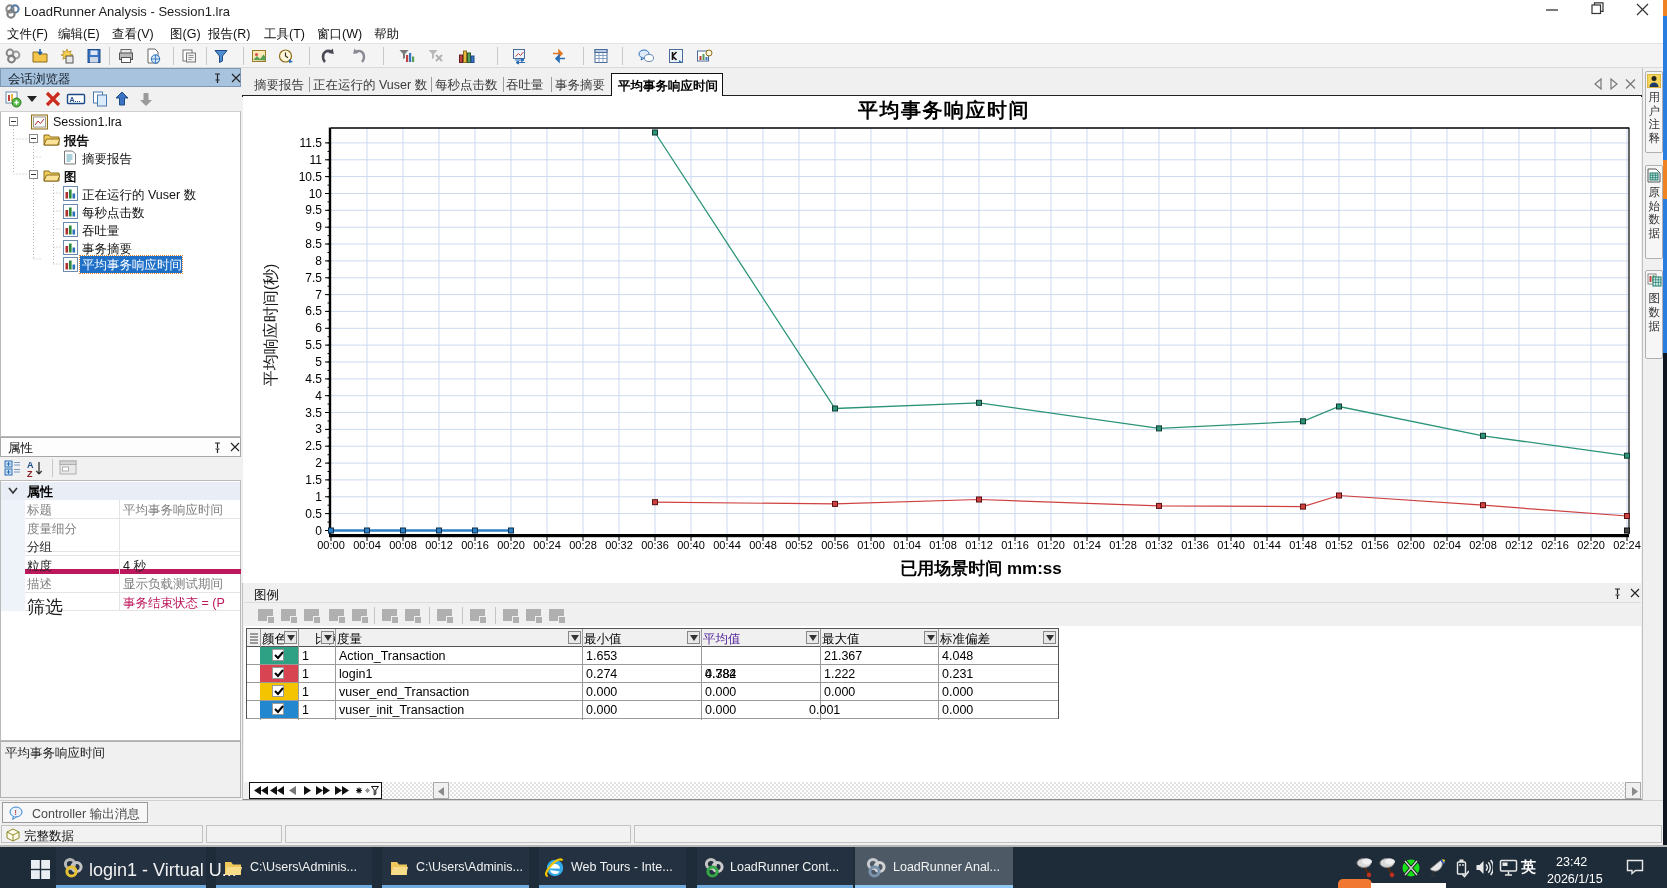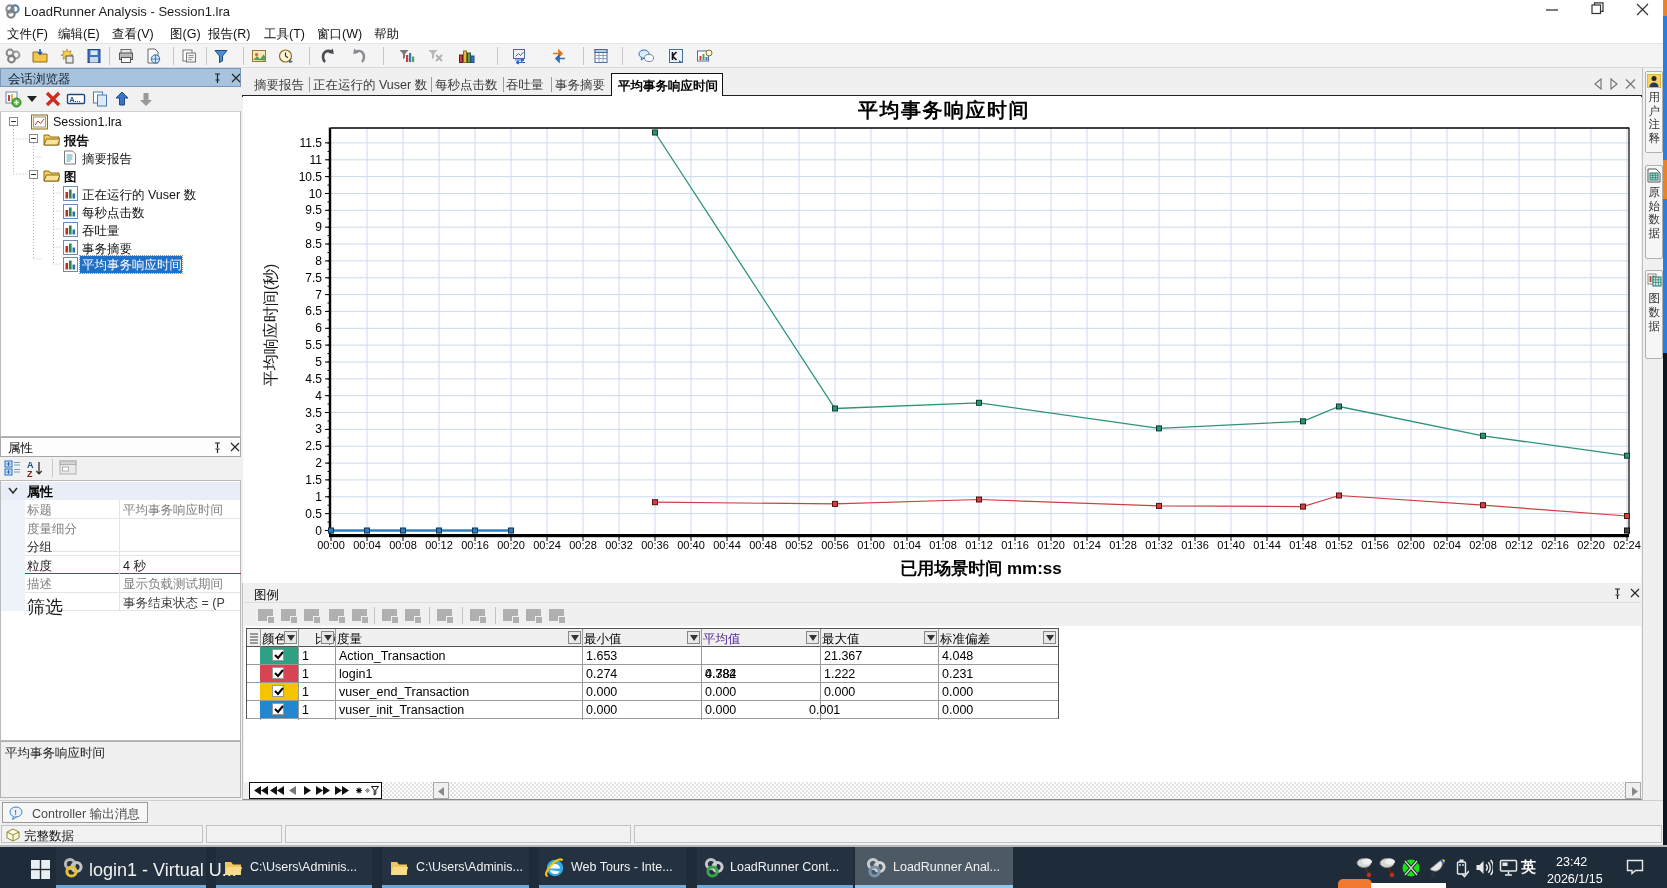--- a/index.html
+++ b/index.html
@@ -304,37 +304,37 @@
       <div class="ab" style="left:0;top:37.5px;width:239px;height:33px;border-bottom:1px solid #e4e4e4">
         <div class="ab" style="left:0;top:0;width:24px;height:18.5px;background:#eef2f9"></div>
         <span class="ab" style="left:26px;top:2px;font-size:12.5px;color:#7e7e7e">度量细分</span>
         <div class="ab" style="left:118px;top:0;width:1px;height:18.5px;background:#e4e4e4"></div>
       </div>
       <div class="ab" style="left:0;top:56.0px;width:239px;height:18.5px;border-bottom:1px solid #e4e4e4">
         <div class="ab" style="left:0;top:0;width:24px;height:18.5px;background:#eef2f9"></div>
         <span class="ab" style="left:26px;top:2px;font-size:12.5px;color:#222">分组</span>
         <div class="ab" style="left:118px;top:0;width:1px;height:18.5px;background:#e4e4e4"></div>
       </div>
-      <div class="ab" style="left:0;top:74.5px;width:240px;height:18.5px;border-bottom:1px solid #be185d">
+      <div class="ab" style="left:0;top:74.5px;width:240px;height:18.5px;border-bottom:5px solid #be185d">
         <div class="ab" style="left:0;top:0;width:24px;height:18.5px;background:#eef2f9"></div>
         <span class="ab" style="left:26px;top:2px;font-size:12.5px;color:#222">粒度</span>
         <div class="ab" style="left:118px;top:0;width:1px;height:18.5px;background:#e4e4e4"></div>
         <span class="ab" style="left:122px;top:2px;font-size:12.5px;color:#222;white-space:nowrap">4 秒</span>
       </div>
       <div class="ab" style="left:0;top:93.0px;width:239px;height:18.5px;border-bottom:1px solid #e4e4e4">
         <div class="ab" style="left:0;top:0;width:24px;height:18.5px;background:#eef2f9"></div>
         <span class="ab" style="left:26px;top:2px;font-size:12.5px;color:#7e7e7e">描述</span>
         <div class="ab" style="left:118px;top:0;width:1px;height:18.5px;background:#e4e4e4"></div>
         <span class="ab" style="left:122px;top:2px;font-size:12.5px;color:#7e7e7e;white-space:nowrap">显示负载测试期间</span>
       </div>
       <div class="ab" style="left:0;top:111.5px;width:239px;height:18.5px;border-bottom:1px solid #e4e4e4">
         <div class="ab" style="left:0;top:0;width:24px;height:18.5px;background:#eef2f9"></div>
         <span class="ab" style="left:26px;top:2px;font-size:18px;color:#222">筛选</span>
         <div class="ab" style="left:118px;top:0;width:1px;height:18.5px;background:#e4e4e4"></div>
-        <span class="ab" style="left:122px;top:2px;font-size:12.5px;color:#404040;white-space:nowrap">事务结束状态 = (P</span>
+        <span class="ab" style="left:122px;top:2px;font-size:12.5px;color:#be185d;white-space:nowrap">事务结束状态 = (P</span>
       </div>
     </div>
  <div class="ab" style="left:0;top:673px;width:241px;height:57px;background:#f0f0f0;border:1px solid #b0b0b0">
   <span class="ab" style="left:4px;top:3px;font-size:12.5px;color:#222">平均事务响应时间</span>
  </div>
 </div>
 
 <div class="ab" style="left:242px;top:68px;width:1400px;height:28px;background:#f0f0f0">
  <div class="ab" style="left:0;top:27px;width:1400px;height:1.5px;background:#222"></div>
  <span class="ab" style="left:12px;top:9px;font-size:12.5px;color:#3a3a3a">摘要报告</span>

